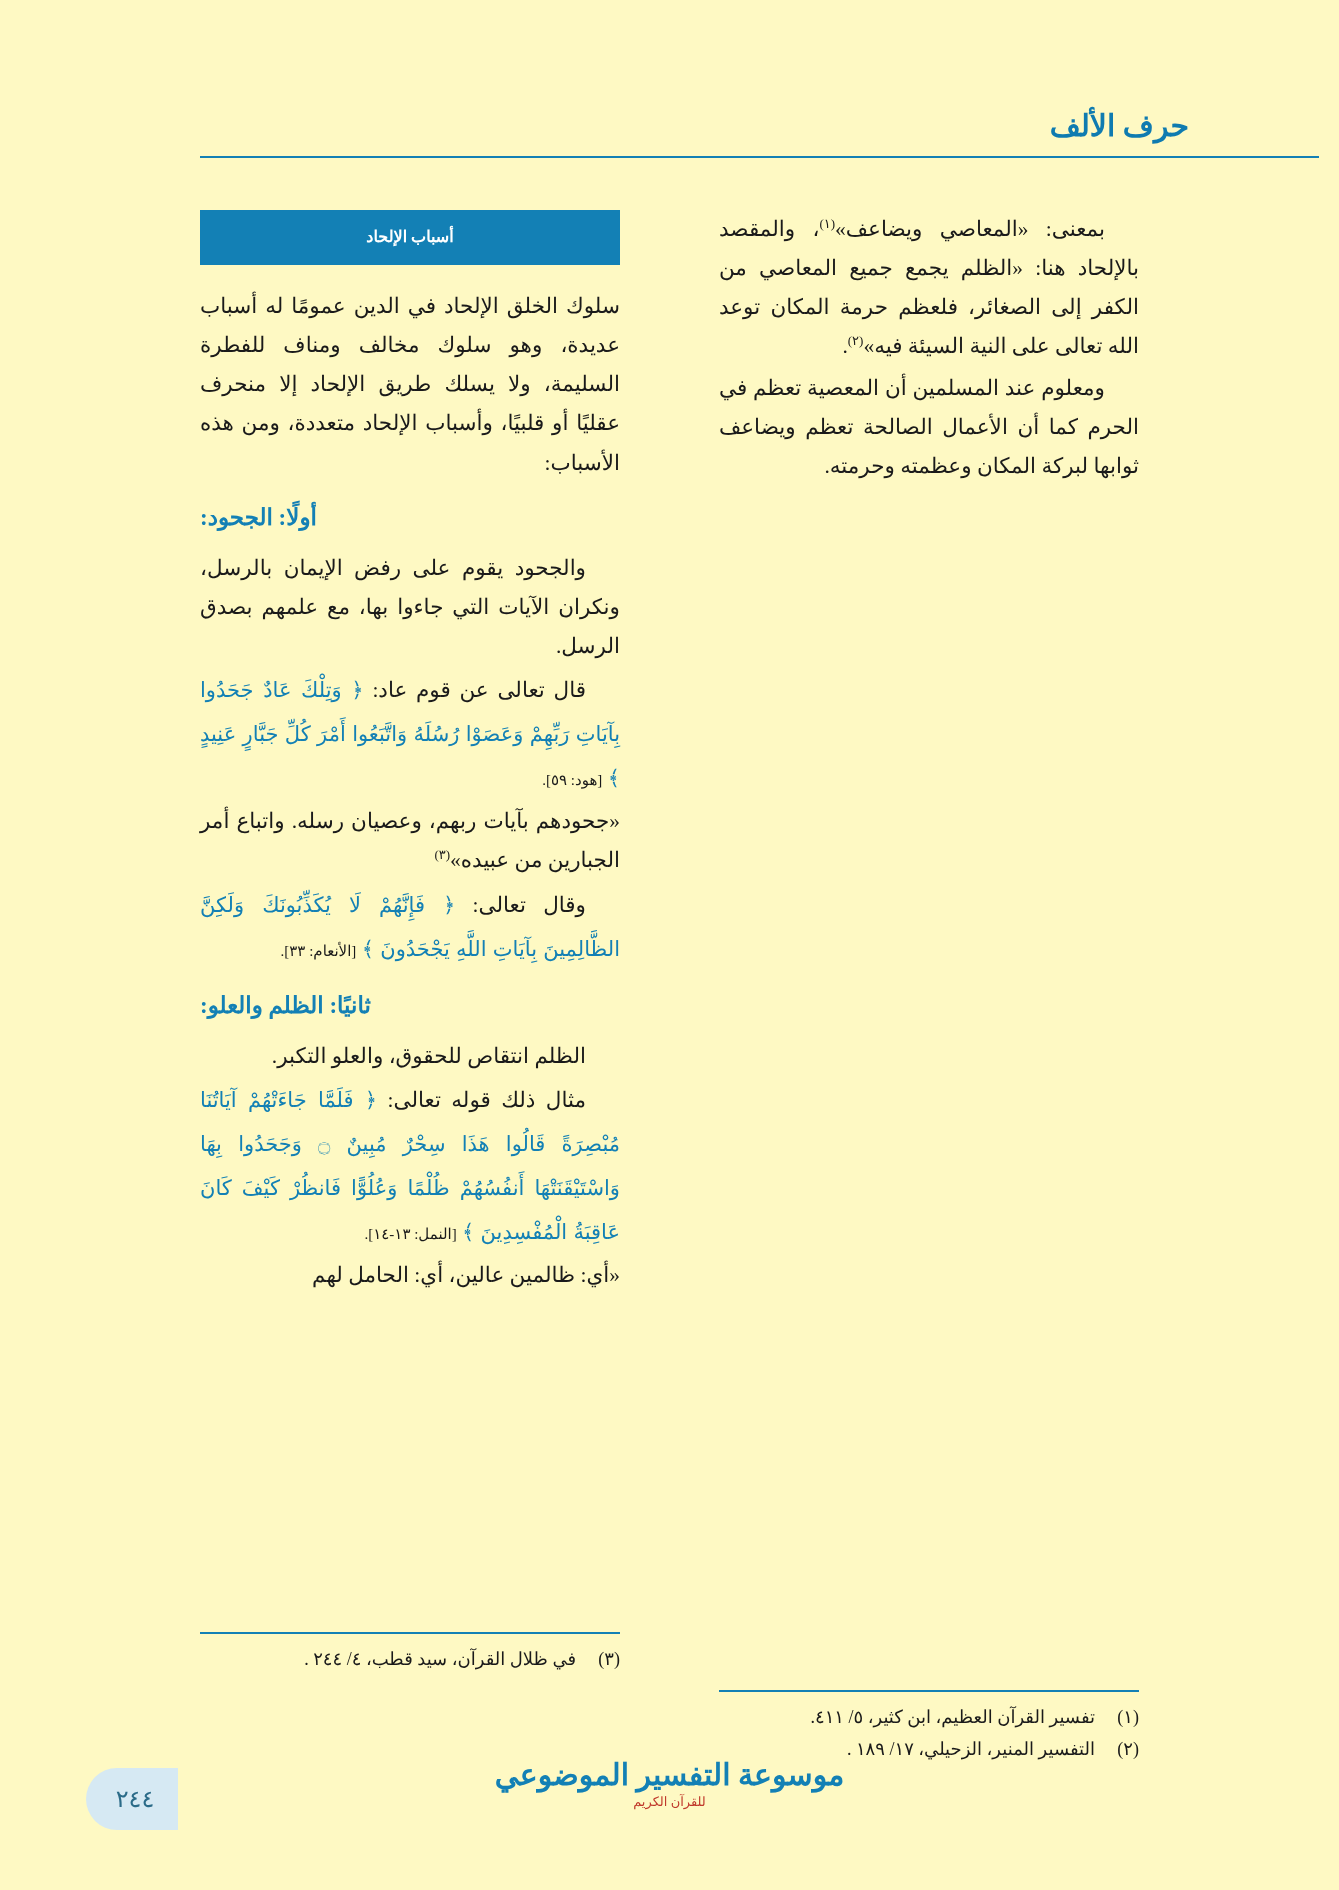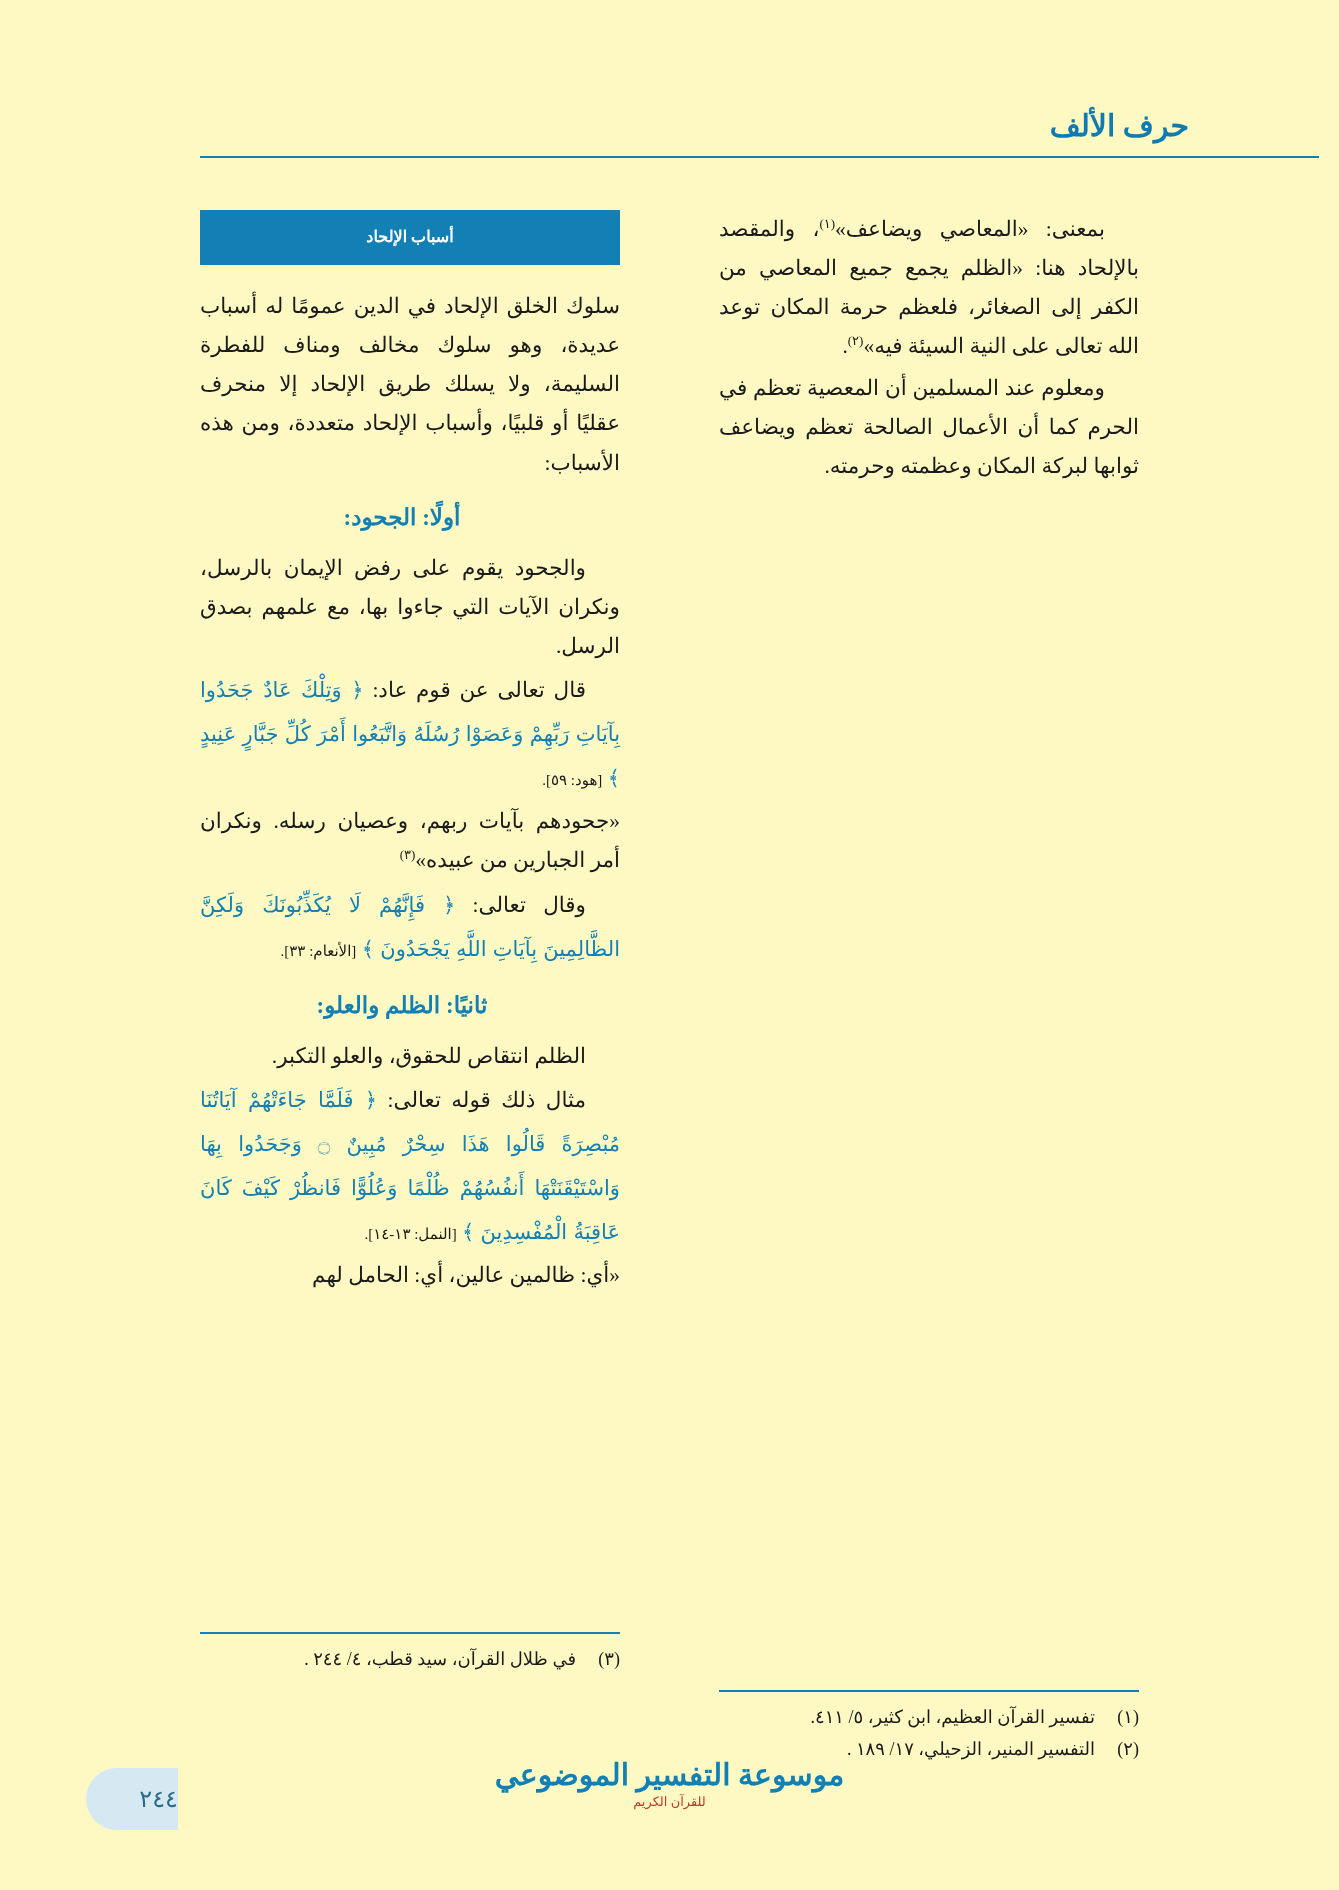--- a/index.html
+++ b/index.html
@@ -69,21 +69,21 @@
     padding: 12px 10px 14px 10px;
     margin-bottom: 22px;
     letter-spacing: 0px;
   }
 
   .subhead {
     color: #1380b5;
     font-size: 23px;
     font-weight: 700;
     margin: 14px 16px 10px 0;
-    text-align: center;
+    text-align: left;
   }
 
   .para {
     margin-bottom: 4px;
   }
   .para.first-indent {
     text-indent: 34px;
   }
 
   .quran {
@@ -154,20 +154,21 @@
     bottom: 60px;
     left: 86px;
     width: 92px;
     height: 62px;
     background: #d6e9f3;
     border-radius: 40px 0 0 40px;
     color: #2b6b88;
     font-size: 24px;
     display: flex;
     align-items: center;
+    justify-content: center;
   }
   .page-number-inner { padding-left: 6px; }
 </style>
 </head>
 <body>
 
 <div class="page">
 
   <div class="header">
     <div class="header-title">حرف الألف</div>
@@ -191,21 +192,21 @@
 
     <p class="para first-indent">والجحود يقوم على رفض الإيمان بالرسل، ونكران الآيات التي جاءوا بها، مع علمهم بصدق الرسل.</p>
 
     <p class="para first-indent">
       <span>قال تعالى عن قوم عاد:</span>
       <span class="quran">﴿ وَتِلْكَ عَادٌ جَحَدُوا بِآيَاتِ رَبِّهِمْ وَعَصَوْا رُسُلَهُ وَاتَّبَعُوا أَمْرَ كُلِّ جَبَّارٍ عَنِيدٍ ﴾</span>
       <span class="ref">[هود: ٥٩].</span>
     </p>
 
     <p class="para">
-      <span>«جحودهم بآيات ربهم، وعصيان رسله. ونكران أمر الجبارين من عبيده»</span><sup class="fn">(٣)</sup>
+      <span>«جحودهم بآيات ربهم، وعصيان رسله. واتباع أمر الجبارين من عبيده»</span><sup class="fn">(٣)</sup>
     </p>
 
     <p class="para first-indent">
       <span>وقال تعالى:</span>
       <span class="quran">﴿ فَإِنَّهُمْ لَا يُكَذِّبُونَكَ وَلَكِنَّ الظَّالِمِينَ بِآيَاتِ اللَّهِ يَجْحَدُونَ ﴾</span>
       <span class="ref">[الأنعام: ٣٣].</span>
     </p>
 
     <div class="subhead">ثانيًا: الظلم والعلو:</div>
 

